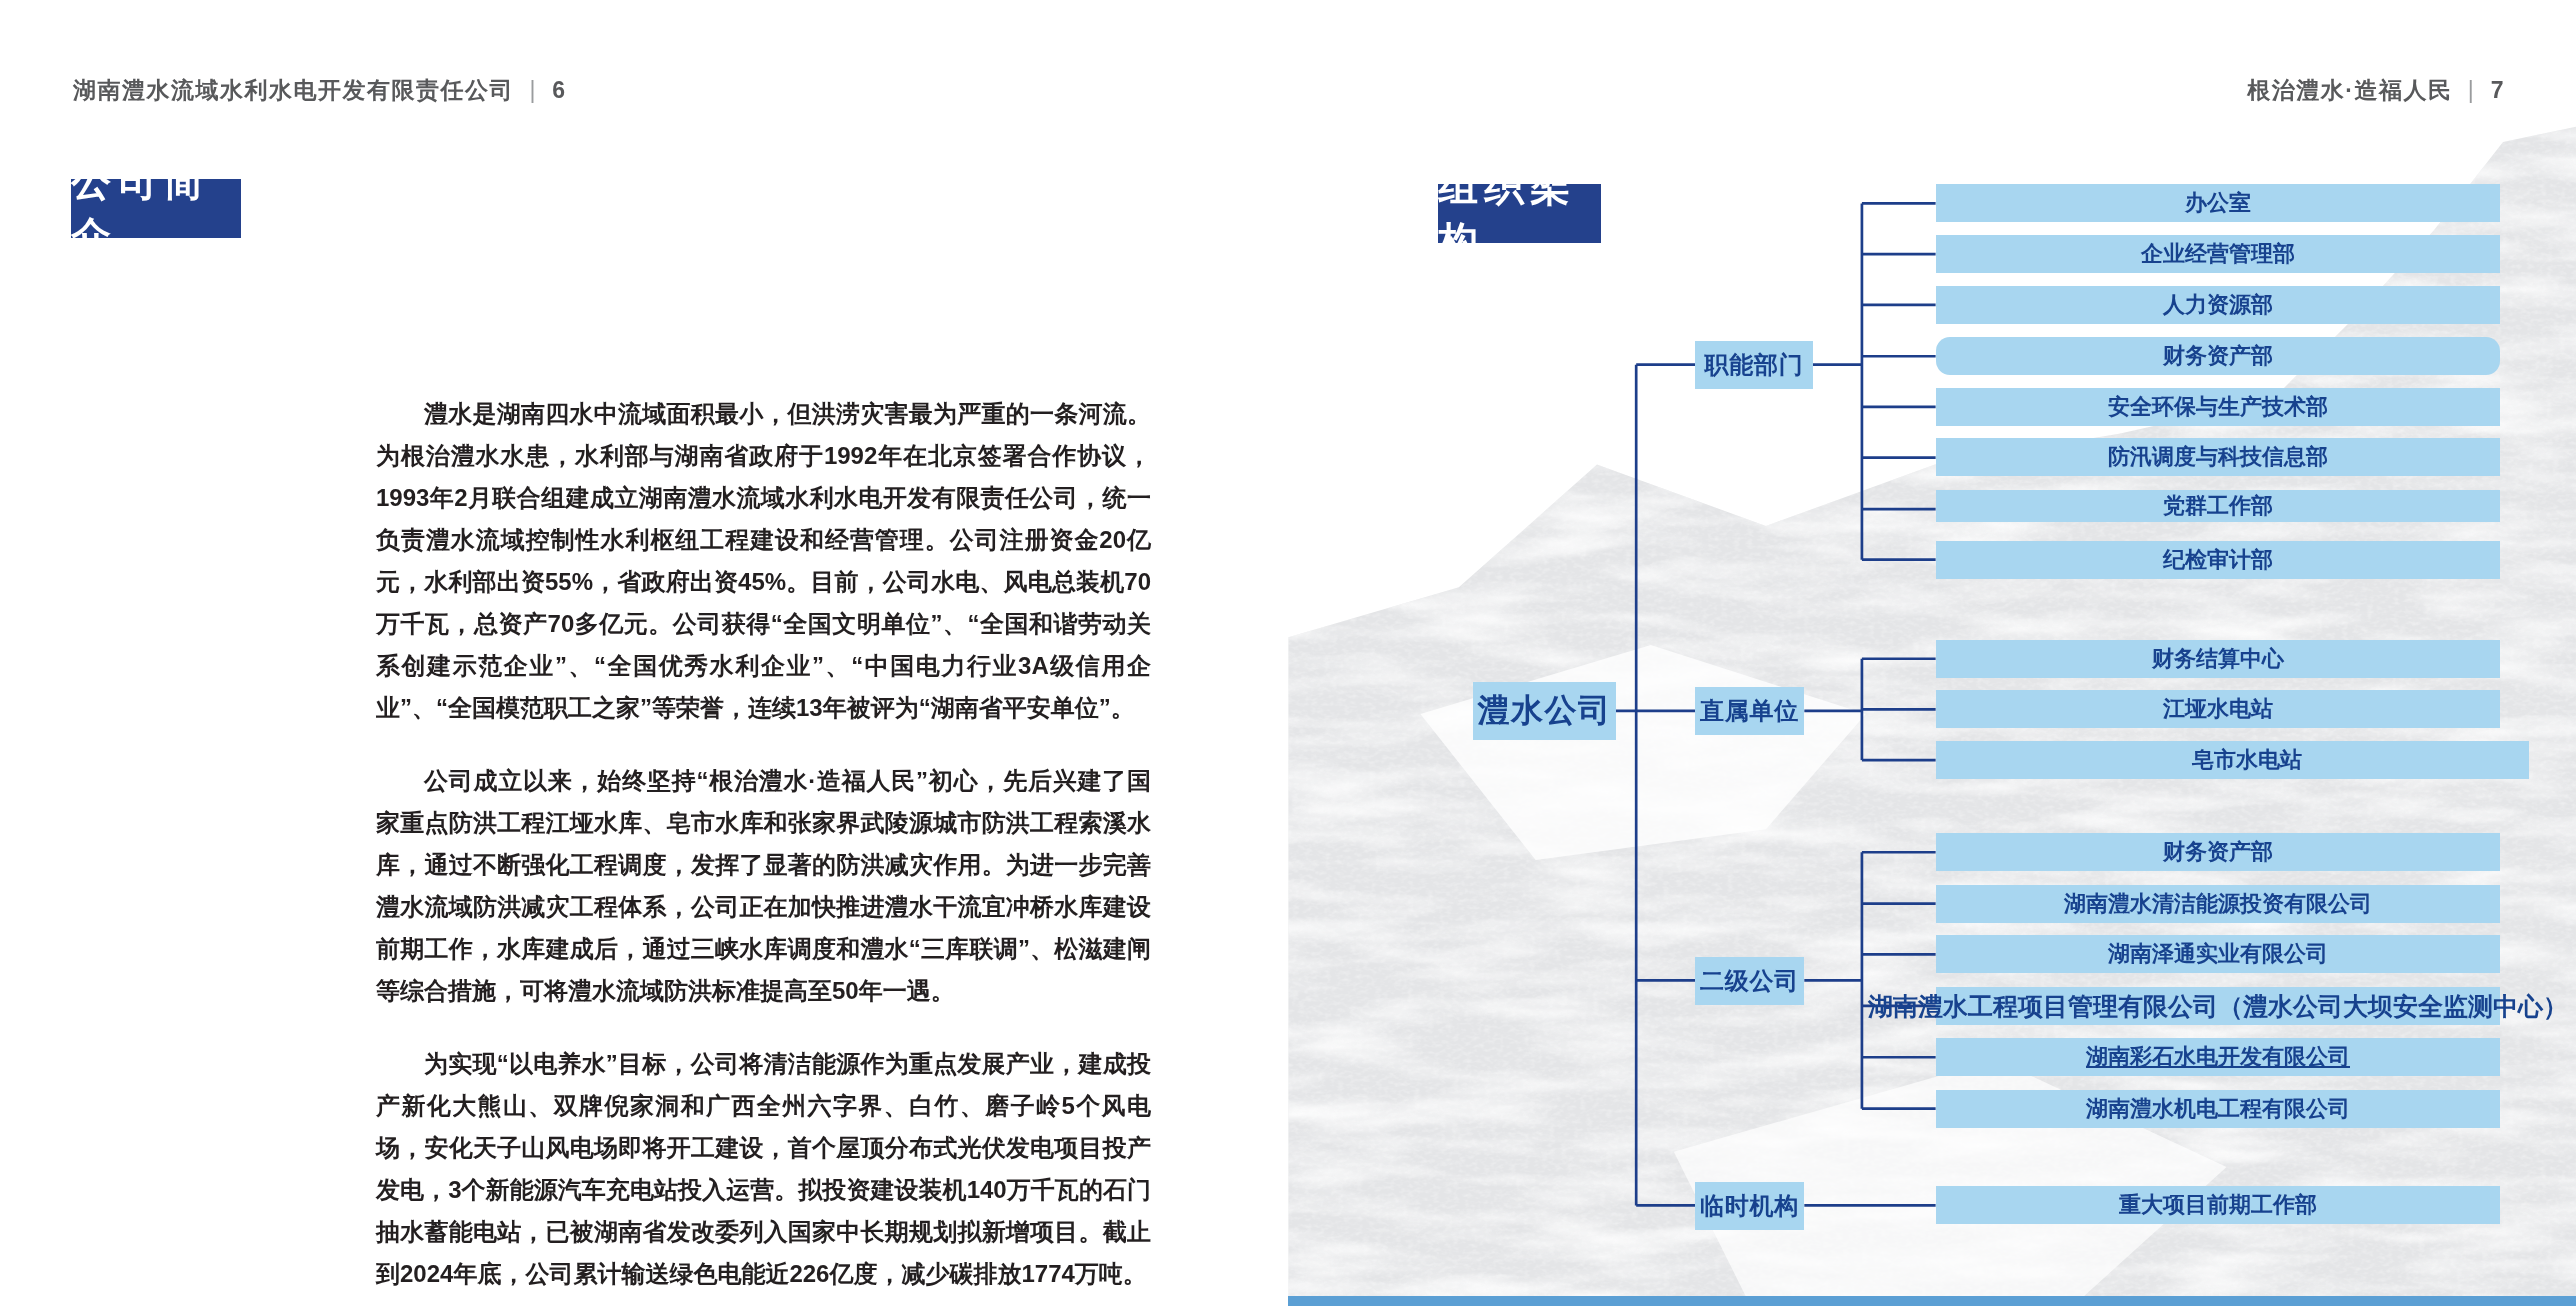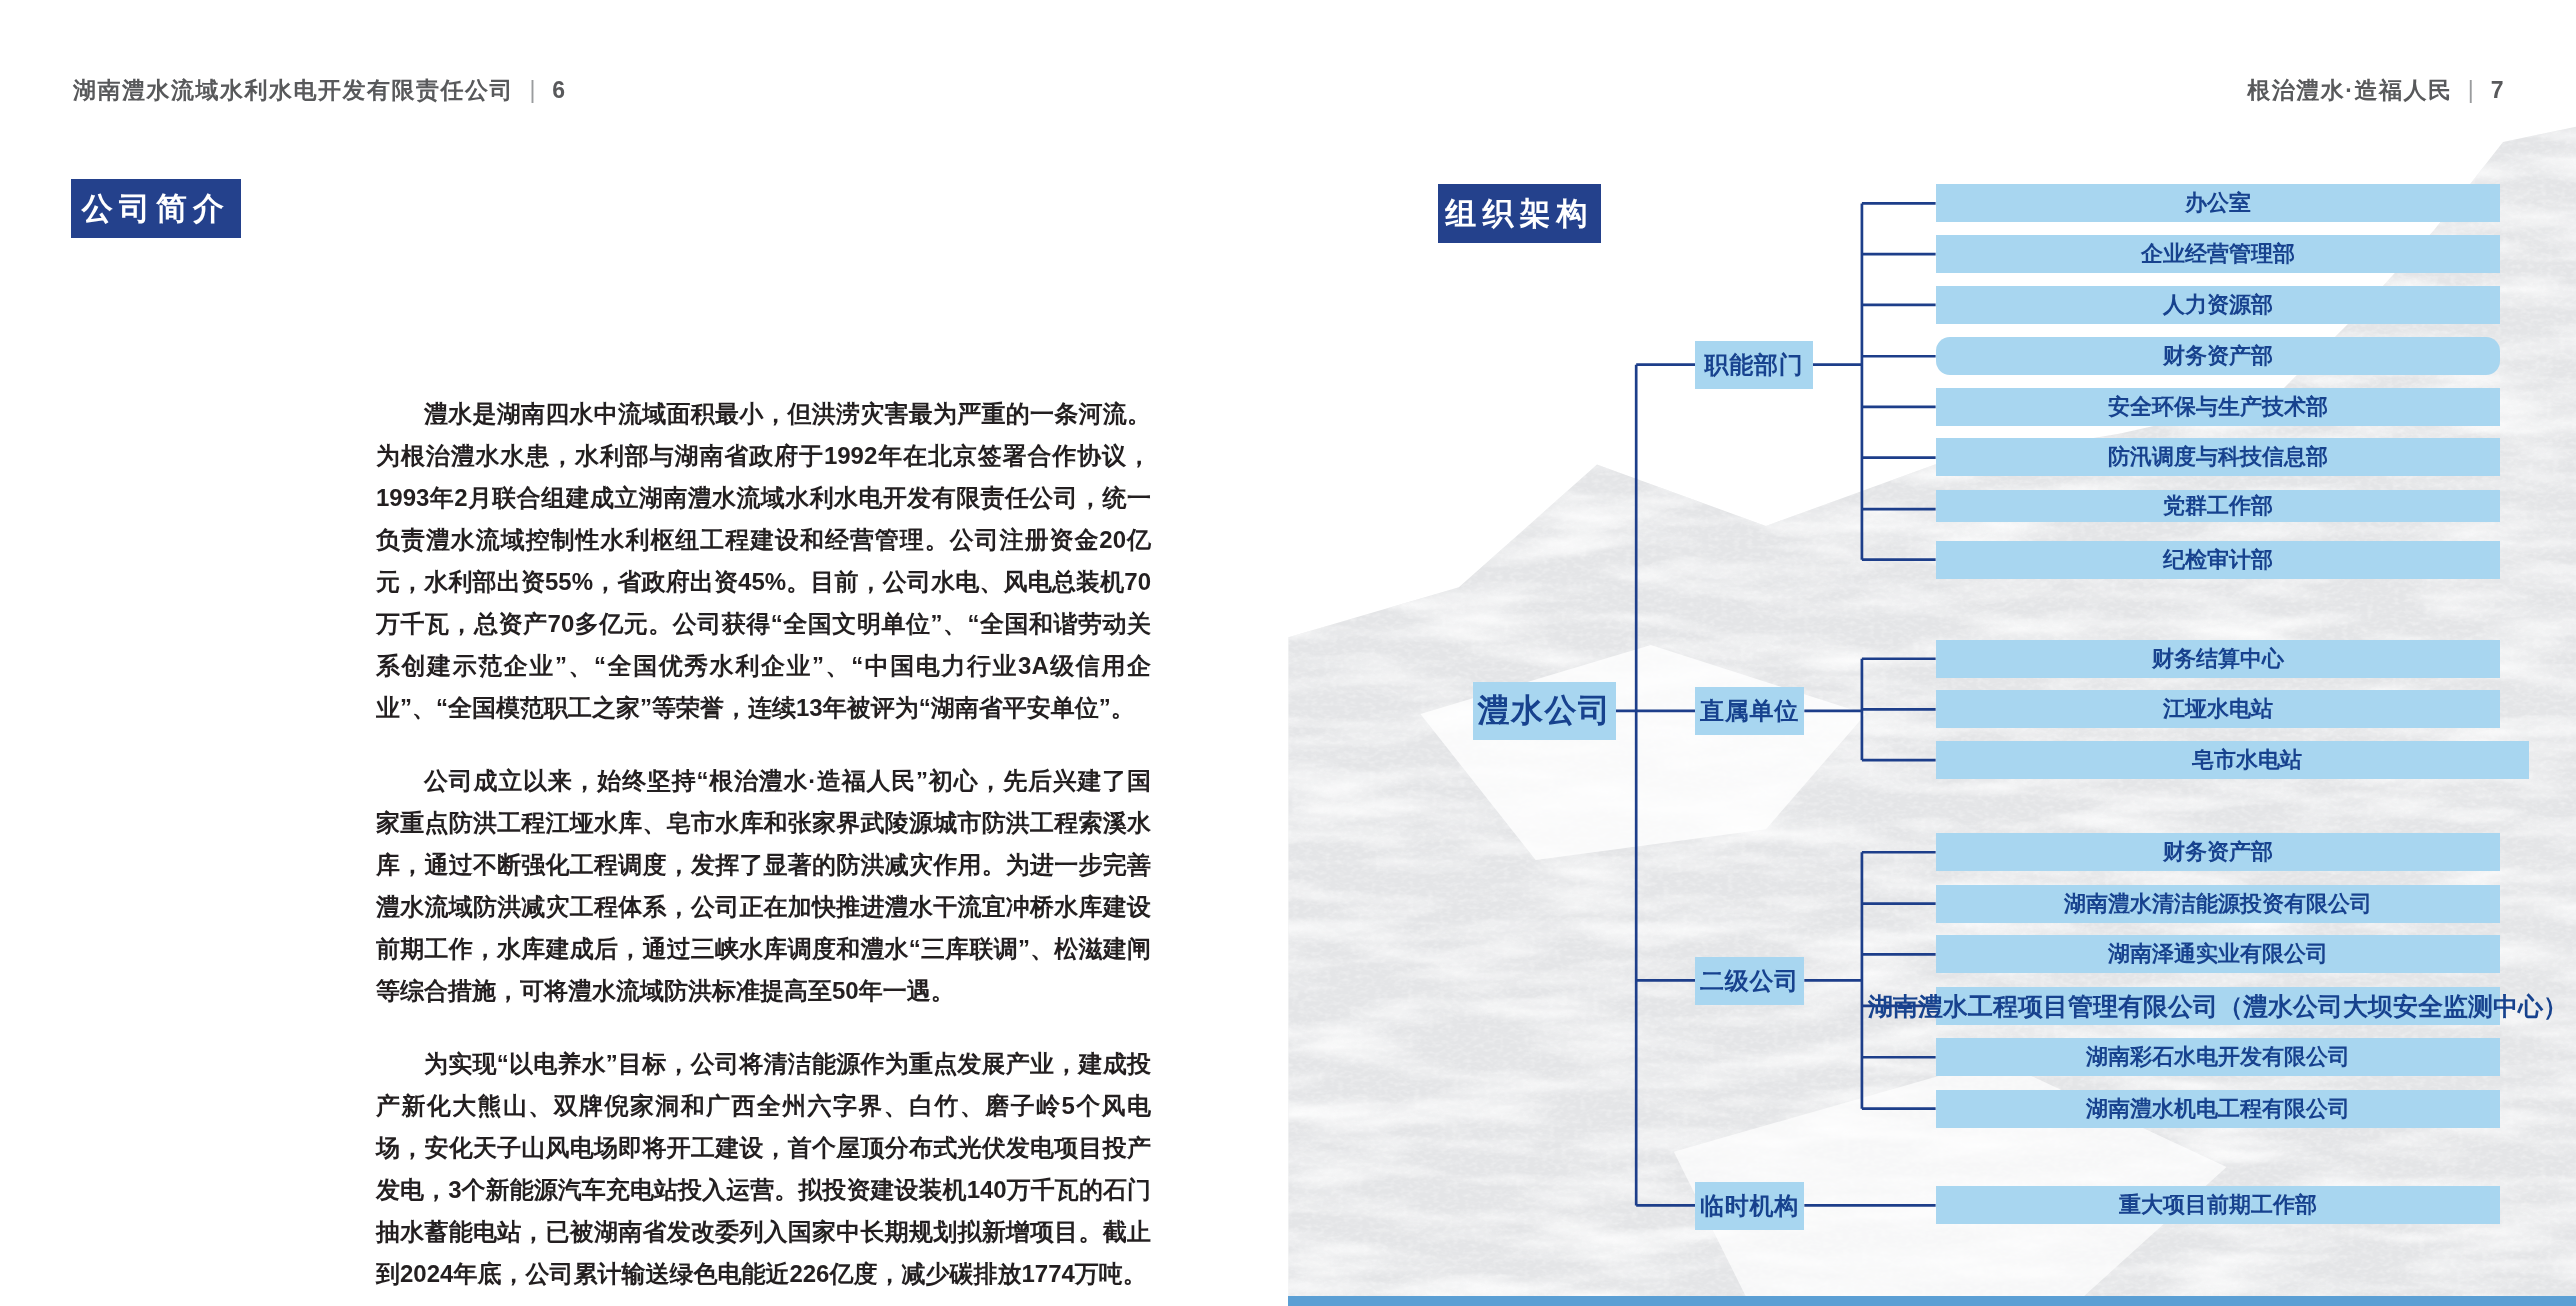--- a/index.html
+++ b/index.html
@@ -4,21 +4,21 @@
 <style>
   html,body{margin:0;padding:0;background:#ffffff;}
   #page{position:relative;width:2576px;height:1306px;background:#ffffff;overflow:hidden;
         font-family:"Liberation Sans","DejaVu Sans",sans-serif;}
   .running-header{position:absolute;top:75px;font-size:23px;font-weight:700;
         color:var(--gray,#58595b);letter-spacing:1.5px;white-space:nowrap;}
   .running-header .sep{margin:0 15.4px;font-weight:400;color:#9a9c9e;}
   .running-header.left{left:73px;}
   .running-header.right{right:71px;}
   .title-box{position:absolute;background:var(--navybox,#24418c);color:#ffffff;
-        font-size:31px;font-weight:700;letter-spacing:6.1px;
+        font-size:40px;font-weight:700;letter-spacing:6.1px;
         display:flex;align-items:center;justify-content:center;z-index:2;}
   #title-left{left:71px;top:179px;width:170px;height:59px;}
   #title-right{left:1438px;top:184px;width:163px;height:59px;}
   #intro{position:absolute;left:376px;top:393px;width:775px;z-index:2;
         font-size:24px;line-height:42px;font-weight:600;color:var(--body,#231f20);
         text-align:justify;}
   #intro p{margin:0 0 31px 0;text-indent:2em;}
   #lines{position:absolute;left:0;top:0;z-index:1;}
   .texture{position:absolute;left:0;top:0;z-index:0;}
   .org-box{position:absolute;background:var(--ltblue,#a8d6f0);color:var(--boxtext,#17428e);
@@ -119,18 +119,18 @@
     <div class="org-box org-child" style="left: 1936px; top: 541px; width: 564px; height: 38px;">纪检审计部</div>
     <div class="org-box org-label" style="left: 1695px; top: 687px; width: 109px; height: 48px;">直属单位</div>
     <div class="org-box org-child" style="left: 1936px; top: 640px; width: 564px; height: 38px;">财务结算中心</div>
     <div class="org-box org-child" style="left: 1936px; top: 690px; width: 564px; height: 38px;">江垭水电站</div>
     <div class="org-box org-child" style="left: 1936px; top: 741px; width: 564px; height: 38px; padding-left: 29px;">皂市水电站</div>
     <div class="org-box org-label" style="left: 1695px; top: 957px; width: 109px; height: 48px;">二级公司</div>
     <div class="org-box org-child" style="left: 1936px; top: 833px; width: 564px; height: 38px;">财务资产部</div>
     <div class="org-box org-child" style="left: 1936px; top: 885px; width: 564px; height: 38px;">湖南澧水清洁能源投资有限公司</div>
     <div class="org-box org-child" style="left: 1936px; top: 935px; width: 564px; height: 38px;">湖南泽通实业有限公司</div>
     <div class="org-box org-child long" style="left: 1936px; top: 987px; width: 564px; height: 38px;">湖南澧水工程项目管理有限公司（澧水公司大坝安全监测中心）</div>
-    <div class="org-box org-child" style="left: 1936px; top: 1038px; width: 564px; height: 38px;">湖南彩石水电开发有限公司</div>
+    <div class="org-box org-child" style="left: 1936px; top: 1038px; width: 564px; height: 38px; text-decoration: underline;">湖南彩石水电开发有限公司</div>
     <div class="org-box org-child" style="left: 1936px; top: 1090px; width: 564px; height: 38px;">湖南澧水机电工程有限公司</div>
     <div class="org-box org-label" style="left: 1695px; top: 1182px; width: 109px; height: 48px;">临时机构</div>
     <div class="org-box org-child" style="left: 1936px; top: 1186px; width: 564px; height: 38px;">重大项目前期工作部</div>
   </div>
 
 
 </body></html>

